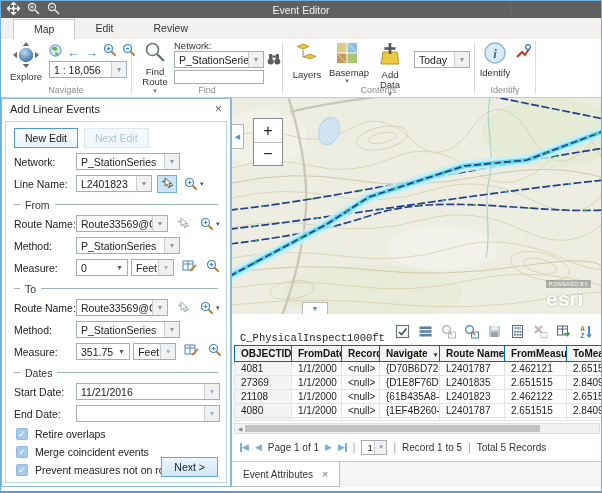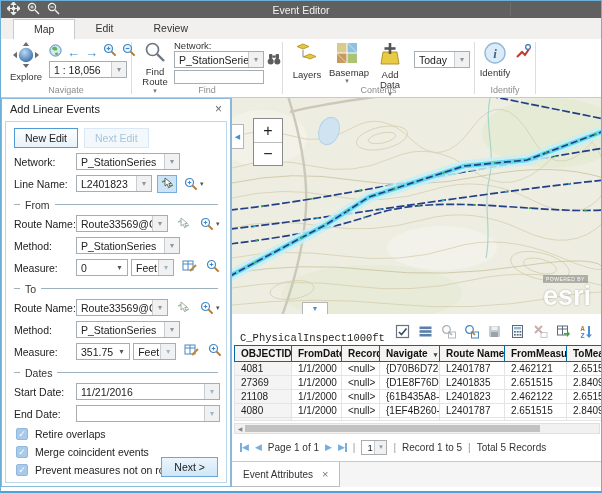--- a/index.html
+++ b/index.html
@@ -59,21 +59,21 @@
 
   
   .map{position:absolute;left:230px;top:97px;width:372px;height:216px;overflow:hidden;border-left:1px solid #8ab8dc;background:#edeee1;}
   .mapzoom{position:absolute;left:21px;top:20px;width:30px;background:#fff;border:1px solid #8a8a8a;}
   .zbtn{height:23px;display:flex;align-items:center;justify-content:center;font-size:16px;color:#222;}
   .zbtn + .zbtn{border-top:1px solid #bbb;}
   .collapse-left{position:absolute;left:0;top:26px;width:12px;height:25px;background:#fff;border:1px solid #b5b5b5;border-left:none;display:flex;align-items:center;justify-content:center;color:#4a90d0;font-size:7px;}
   .collapse-down{position:absolute;left:70px;bottom:0;width:26px;height:12px;background:#fff;border:1px solid #b5b5b5;border-bottom:none;display:flex;align-items:center;justify-content:center;color:#4a90d0;font-size:7px;}
   .esri{position:absolute;right:12px;bottom:6px;color:#fff;opacity:.9;}
   .esri .pb{display:inline-block;font-size:5px;background:rgba(110,110,110,.55);padding:1px 3px;letter-spacing:.5px;}
-  .esri .big{font-size:27px;font-weight:bold;line-height:.85;text-shadow:0 0 2px rgba(90,90,90,.55);}
+  .esri .big{font-size:21px;font-weight:bold;line-height:.85;text-shadow:0 0 2px rgba(90,90,90,.55);}
 
   
   .tablepane{position:absolute;left:230px;top:313px;width:372px;height:148px;background:#fff;border-left:1px solid #8ab8dc;}
   .ttoolbar{height:30px;display:flex;align-items:flex-end;padding-left:8px;font-family:Liberation Mono, monospace;}
   .ttitle{font-size:10.5px;color:#222;}
   .ticons{display:flex;gap:8px;margin-left:10px;align-items:center;}
   .dtable{position:absolute;left:2px;top:31px;}
   table.grid{border-collapse:collapse;table-layout:fixed;width:368px;font-size:10px;}
   table.grid th{text-align:left;font-weight:bold;color:#111;background:#f5f4f2;border:1px solid #0369a1;padding:2px 0 2px 6px;height:13px;white-space:nowrap;overflow:hidden;}
   table.grid td{border:1px solid #e4e4e4;padding:1px 0 1px 6px;height:13px;color:#222;background:#fff;white-space:nowrap;overflow:hidden;}

